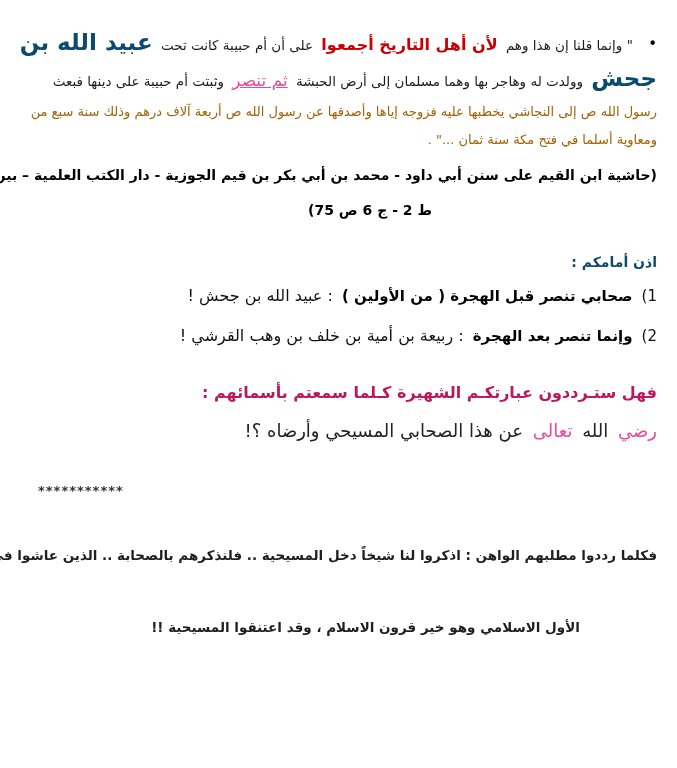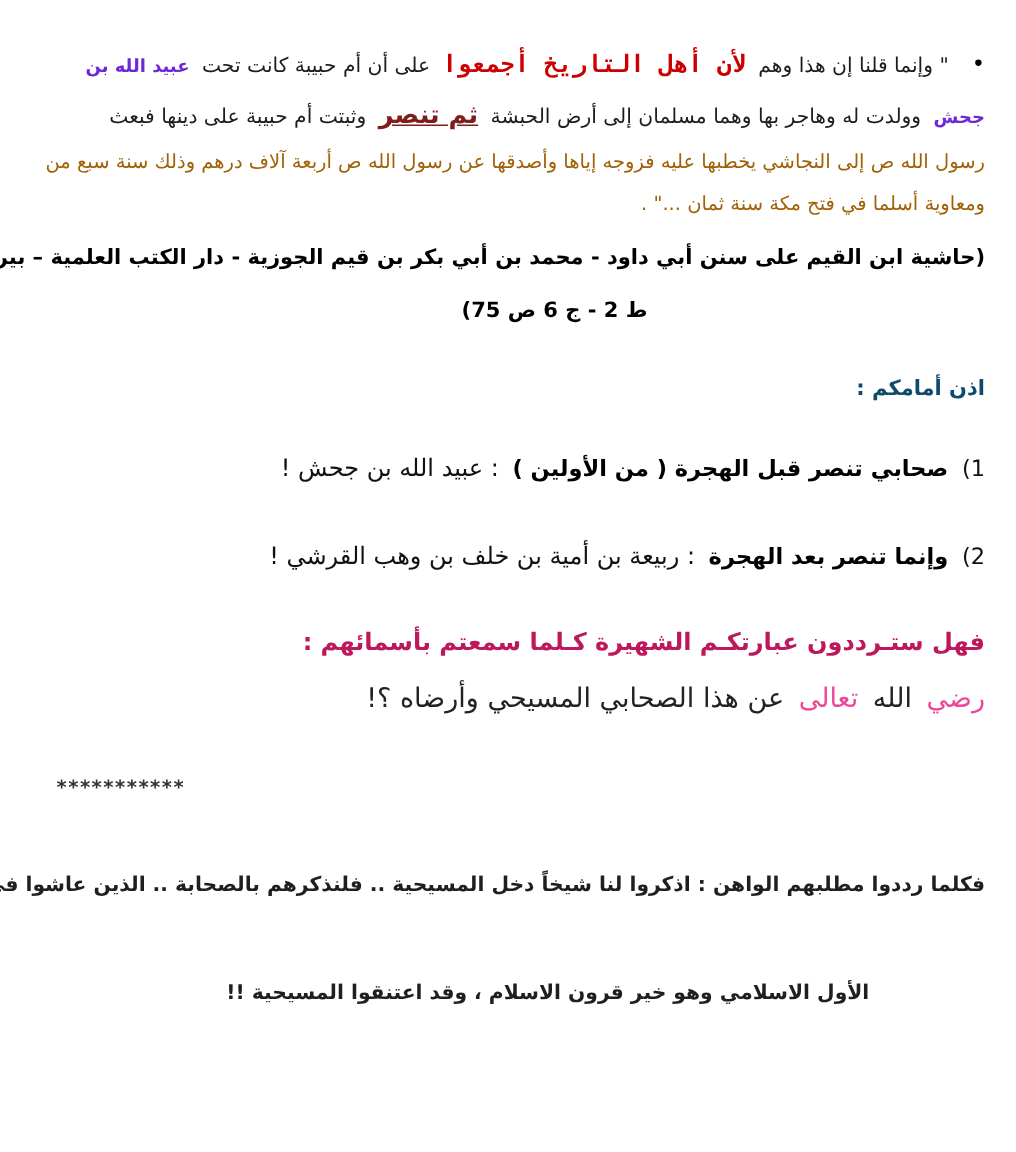--- a/index.html
+++ b/index.html
@@ -15,31 +15,31 @@
     overflow:hidden;
   }
   .line{white-space:nowrap;text-align:right;}
   .line > span + span{margin-right:4px;}
 
   
   .q-l1{font-size:13.5px;line-height:32px;}
   .q-l2{font-size:13.5px;line-height:34px;}
   .q-body{font-size:13px;line-height:28px;color:#a16207;}
   .bullet{font-size:15px;margin-left:7px;vertical-align:1px;color:#000;}
-  .q-big{font-size:12px;font-weight:bold;color:#6d28d9;}
-  .q-red{color:#cc0000;font-weight:bold;font-size:16px;font-family:Liberation Mono, monospace;}
-  .q-red-u{color:#7f1d1d;font-weight:bold;font-size:17px;text-decoration:underline;}
+  .q-big{font-size:23px;font-weight:bold;color:#0c4a6e;}
+  .q-red{color:#cc0000;font-weight:bold;font-size:16px;}
+  .q-red-u{color:#ec4899;font-weight:normal;font-size:17px;text-decoration:underline;}
 
   
   .cite{font-size:14px;font-weight:bold;line-height:27px;color:#000;margin-top:8px;}
   .cite-l2{margin-left:0;margin-right:225px;}
 
   
   .intro{margin-top:26px;font-size:14px;font-weight:bold;line-height:24px;color:#0c4a6e;}
-  .item{margin-top:23px;font-size:16px;line-height:36px;color:#111;}
+  .item{margin-top:4px;font-size:16px;line-height:36px;color:#111;}
   .item-num{font-size:15px;}
   .item-bold{font-weight:bold;font-size:15px;color:#000;}
   .item-rest{font-size:16px;}
 
   
   .question{margin-top:26px;font-size:16px;font-weight:bold;line-height:26px;color:#be185d;text-align:right;}
   .blessing{margin-top:8px;font-size:18px;line-height:34px;color:#222;}
   .green{color:#ec4899;}
 
   

